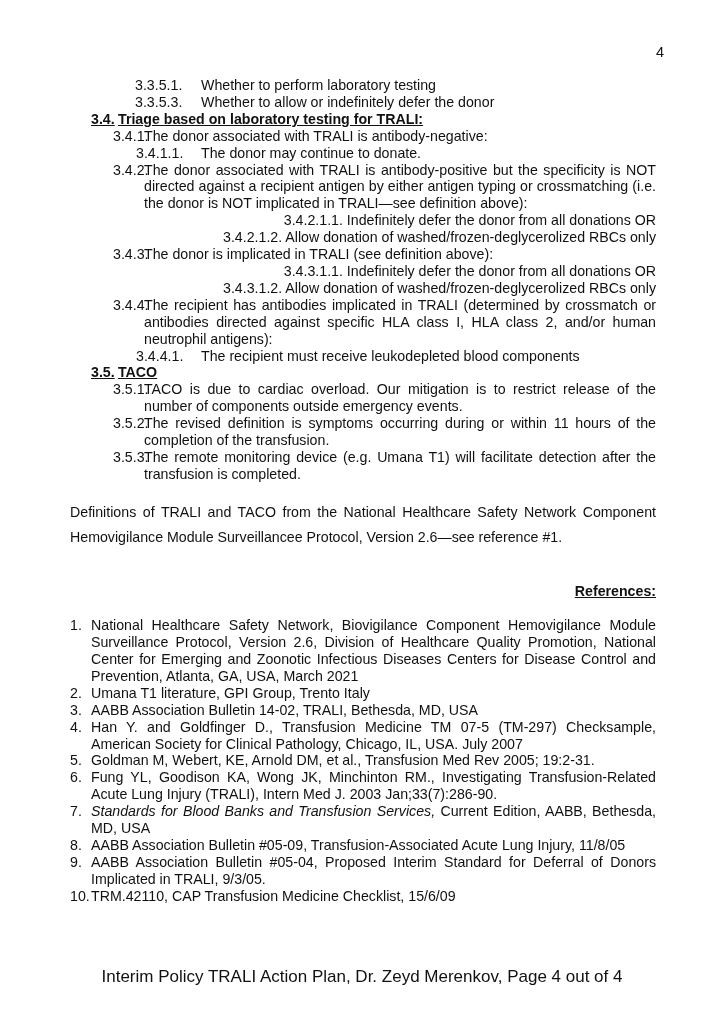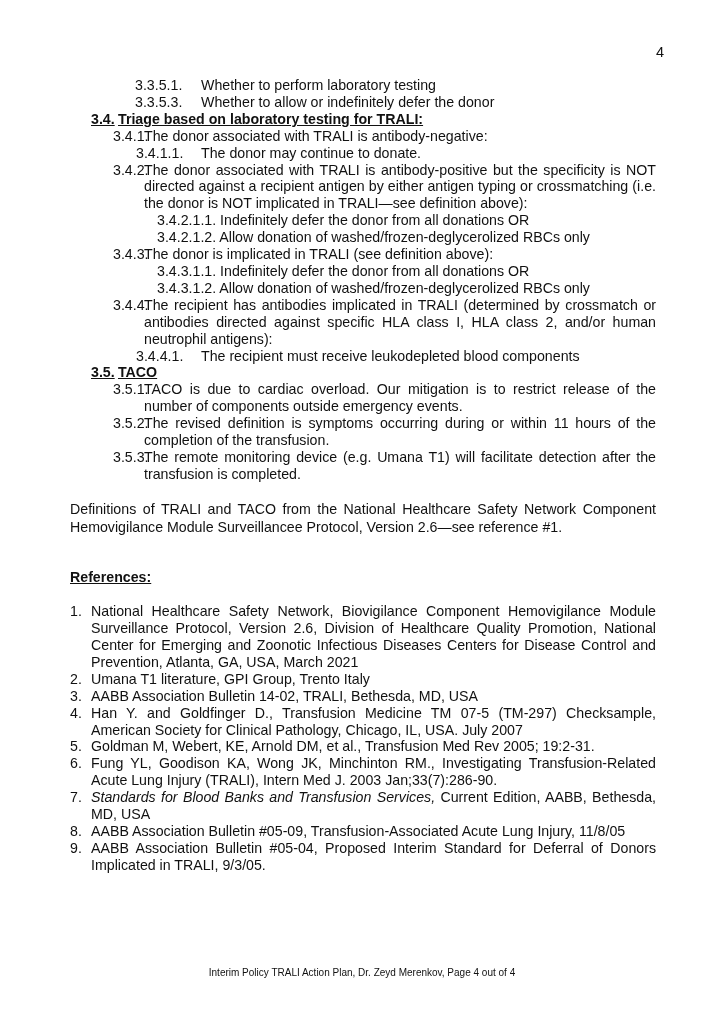--- a/index.html
+++ b/index.html
@@ -1,40 +1,40 @@
 <!DOCTYPE html>
 <html><head>
 <meta charset="utf-8">
 <style>
   html, body { margin: 0; padding: 0; background: #ffffff; }
   body { width: 724px; height: 1024px; position: relative; overflow: hidden;
          font-family: "Liberation Sans", sans-serif; font-size: 14.2px; color: #111; }
   .page-num { position: absolute; top: 44px; right: 60px; font-size: 14.5px; }
   .doc { position: absolute; top: 77px; left: 70px; width: 586px; }
-  .line { line-height: 16.9px; white-space: nowrap; }
+  .line { line-height: 16.9px; white-space: nowrap; text-align: right; }
   .row { display: flex; line-height: 16.9px; }
   .num { flex: none; }
   .txt { flex: 1; }
   .just { text-align: justify; text-align-last: left; }
   .b { font-weight: bold; text-decoration: underline; }
   .i { font-style: italic; }
   .gap { height: 16.9px; }
   
   .l5 { padding-left: 65px; }
   .l5 .num { width: 66px; }
   .h34 { padding-left: 21px; }
   .h34 .num { width: 27px; }
   .l3 { padding-left: 43px; }
   .l3 .num { width: 31px; }
   .l4 { padding-left: 66px; justify-content: space-between; }
   .l4 .num { width: 65px; }
   .l6 { padding-left: 87px; }
   .ref .num { width: 21px; }
   .ref { padding-left: 0; }
-  .footer { position: absolute; top: 967px; left: 0; width: 724px; text-align: center; font-size: 10px; }
+  .footer { position: absolute; top: 967px; left: 0; width: 724px; text-align: center; font-size: 17px; }
 </style>
 </head>
 <body>
 
 <div class="page-num">4</div>
 
 <div class="doc">
 
   <div class="row l5">
     <span class="num">3.3.5.1.</span>
@@ -94,21 +94,21 @@
     <span class="num">3.5.2.</span>
     <span class="txt just">The revised definition is symptoms occurring during or within 11 hours of the completion of the transfusion.</span>
   </div>
   <div class="row l3">
     <span class="num">3.5.3.</span>
     <span class="txt just">The remote monitoring device (e.g. Umana T1) will facilitate detection after the transfusion is completed.</span>
   </div>
 
   <div class="gap"></div>
 
-  <div class="just" style="line-height:18px;">Definitions of TRALI and TACO from the National Healthcare Safety Network Component Hemovigilance Module Surveillancee Protocol, Version 2.6—see reference #1.</div>
+  <div class="just" style="line-height:25px;">Definitions of TRALI and TACO from the National Healthcare Safety Network Component Hemovigilance Module Surveillancee Protocol, Version 2.6—see reference #1.</div>
 
   <div class="gap"></div>
   <div class="gap"></div>
 
   <div class="line b">References:</div>
   <div class="gap"></div>
 
   <div>
     <div class="row ref">
       <span class="num">1.</span>
@@ -139,16 +139,20 @@
       <span class="txt just"><span class="i">Standards for Blood Banks and Transfusion Services,</span><span> Current Edition, AABB, Bethesda, MD, USA</span></span>
     </div>
     <div class="row ref">
       <span class="num">8.</span>
       <span class="txt">AABB Association Bulletin #05-09, Transfusion-Associated Acute Lung Injury, 11/8/05</span>
     </div>
     <div class="row ref">
       <span class="num">9.</span>
       <span class="txt just">AABB Association Bulletin #05-04, Proposed Interim Standard for Deferral of Donors Implicated in TRALI, 9/3/05.</span>
     </div>
+    <div class="row ref">
+      <span class="num">10.</span>
+      <span class="txt">TRM.42110, CAP Transfusion Medicine Checklist, 15/6/09</span>
+    </div>
   </div>
 </div>
 
 <div class="footer">Interim Policy TRALI Action Plan, Dr. Zeyd Merenkov, Page 4 out of 4</div>
 
 </body></html>

